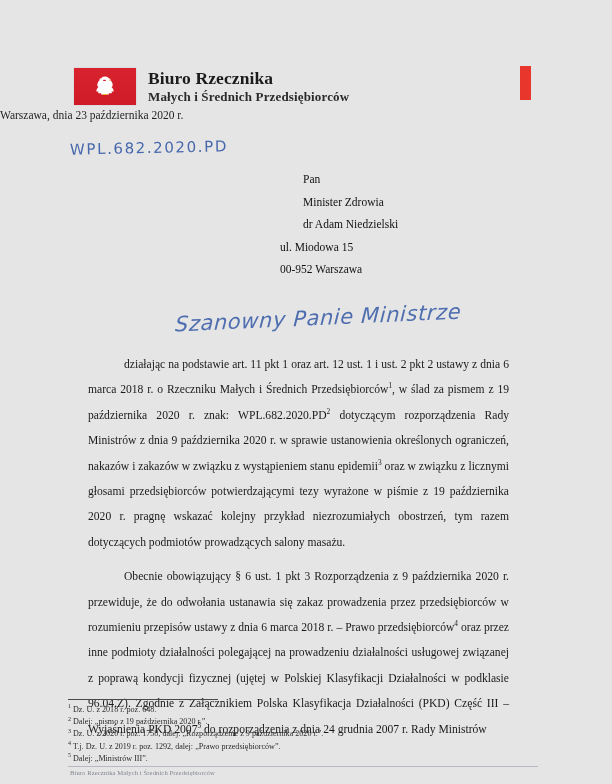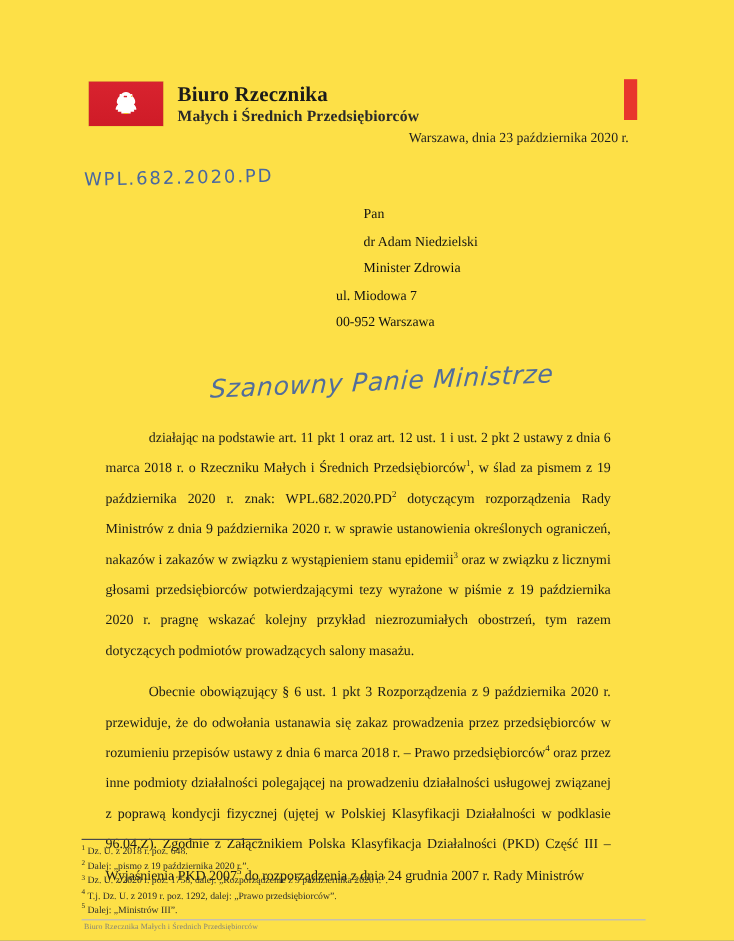--- a/index.html
+++ b/index.html
@@ -7,21 +7,21 @@
     padding: 0;
     background: #8a8a8a;
   }
   body {
     font-family: "Liberation Serif", "DejaVu Serif", serif;
   }
   .page {
     position: relative;
     width: 612px;
     height: 784px;
-    background: #fde047;
+    background: #e5e5e5;
     overflow: hidden;
   }
   
   .letterhead {
     position: absolute;
     left: 74px;
     top: 68px;
     display: flex;
     align-items: flex-start;
   }
@@ -68,21 +68,21 @@
     width: 11px;
     height: 34px;
     background: #e8362c;
   }
   
   .date-line {
     position: absolute;
     left: 0;
     top: 109px;
     width: 524px;
-    text-align: right;
+    text-align: left;
     font-size: 11.5px;
     color: #1f1f1f;
   }
   
   .hand {
     position: absolute;
     color: #3a5ea8;
     font-family: "DejaVu Sans", sans-serif;
     white-space: nowrap;
   }
@@ -200,23 +200,23 @@
   </div>
 
   <div class="red-bar"></div>
 
   <div class="date-line">Warszawa, dnia 23 października 2020 r.</div>
 
   <div class="hand hand-ref">WPL.682.2020.PD</div>
 
   <div class="addressee">
     <div class="b">Pan</div>
+    <div class="b">Minister Zdrowia</div>
     <div class="b">dr Adam Niedzielski</div>
-    <div class="b">Minister Zdrowia</div>
-    <div>ul. Miodowa 7</div>
+    <div>ul. Miodowa 15</div>
     <div>00-952 Warszawa</div>
   </div>
 
   <div class="hand hand-salut">Szanowny Panie Ministrze</div>
 
   <div class="body">
     <p><span>działając na podstawie art. 11 pkt 1 oraz art. 12 ust. 1 i ust. 2 pkt 2 ustawy z dnia 6 marca 2018 r. o Rzeczniku Małych i Średnich Przedsiębiorców</span><sup>1</sup><span>, w ślad za pismem z 19 października 2020 r. znak: WPL.682.2020.PD</span><sup>2</sup><span> dotyczącym rozporządzenia Rady Ministrów z dnia 9 października 2020 r. w sprawie ustanowienia określonych ograniczeń, nakazów i zakazów w związku z wystąpieniem stanu epidemii</span><sup>3</sup><span> oraz w związku z licznymi głosami przedsiębiorców potwierdzającymi tezy wyrażone w piśmie z 19 października 2020 r. pragnę wskazać kolejny przykład niezrozumiałych obostrzeń, tym razem dotyczących podmiotów prowadzących salony masażu.</span></p>
     <p><span>Obecnie obowiązujący § 6 ust. 1 pkt 3 Rozporządzenia z 9 października 2020 r. przewiduje, że do odwołania ustanawia się zakaz prowadzenia przez przedsiębiorców w rozumieniu przepisów ustawy z dnia 6 marca 2018 r. – Prawo  przedsiębiorców</span><sup>4</sup><span> oraz przez inne podmioty działalności polegającej na prowadzeniu działalności usługowej związanej z poprawą kondycji fizycznej (ujętej w Polskiej Klasyfikacji Działalności w podklasie 96.04.Z). Zgodnie z Załącznikiem Polska Klasyfikacja Działalności (PKD) Część III – Wyjaśnienia PKD 2007</span><sup>5</sup><span> do rozporządzenia z dnia 24 grudnia 2007 r. Rady Ministrów</span></p>
   </div>
 

